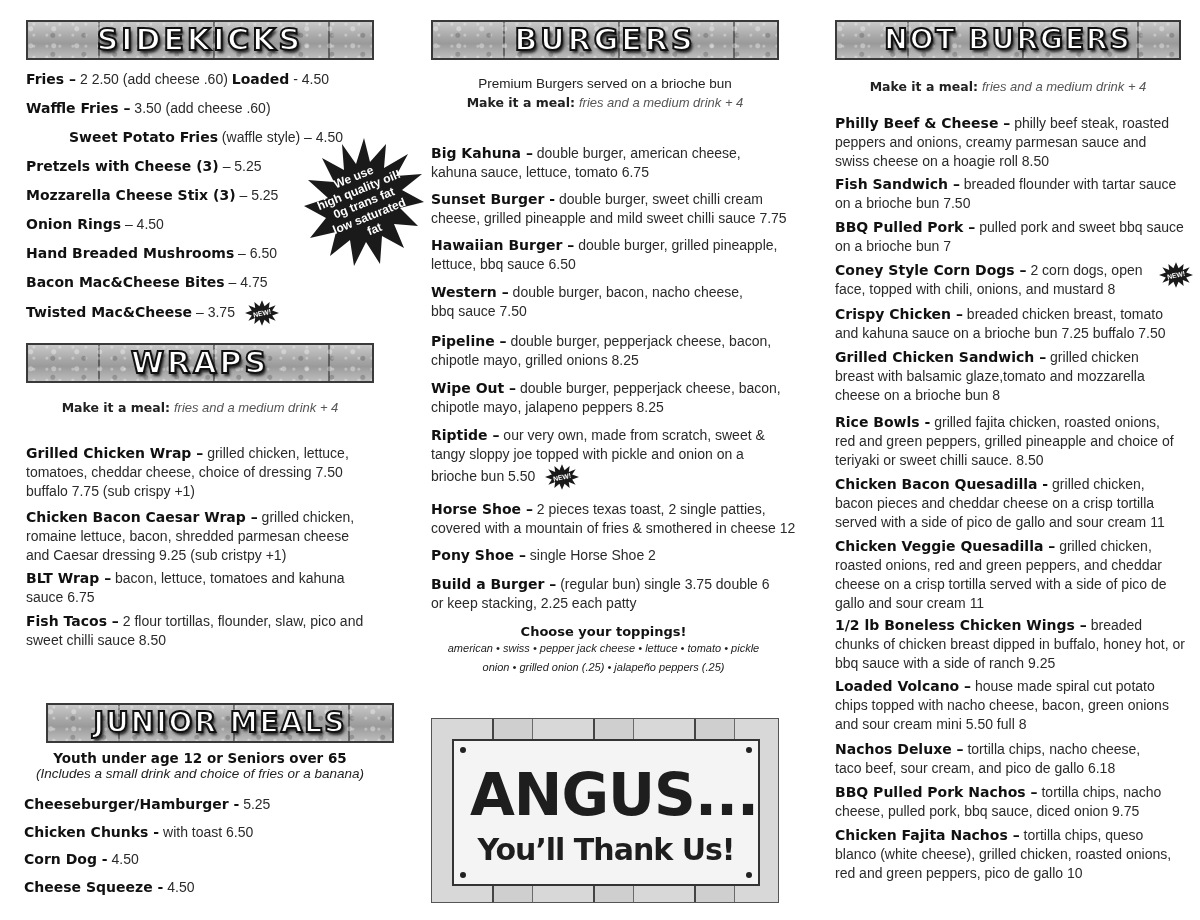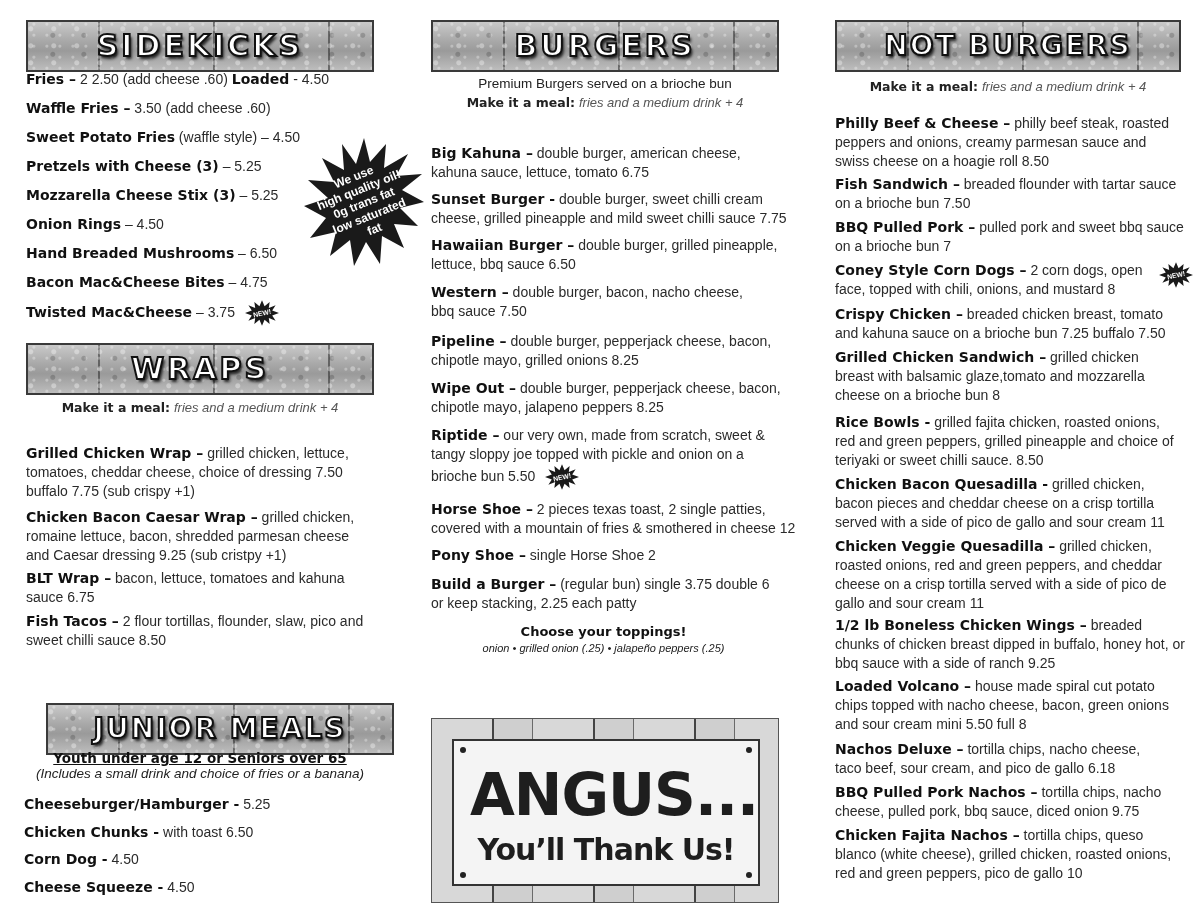--- a/index.html
+++ b/index.html
@@ -6,21 +6,21 @@
   html, body { width: 1200px; height: 920px; background: #ffffff; overflow: hidden; }
   body { position: relative; font-family: "DejaVu Sans", sans-serif; color: #1e1e1e; }
 
   .col { position: absolute; top: 0; }
   .col-left { left: 26px; width: 360px; }
   .col-mid { left: 431px; width: 375px; }
   .col-right { left: 835px; width: 345px; }
 
   .banner {
     position: absolute;
-    height: 52px;
+    height: 40px;
     border: 2px solid #3a3a3a;
     background:
       repeating-linear-gradient(90deg, transparent 0 70px, rgba(40,40,40,0.55) 70px 72px, transparent 72px 115px),
       linear-gradient(180deg, #c9c9c9 0%, #a8a8a8 40%, #9a9a9a 60%, #bdbdbd 100%);
     display: flex; align-items: center; justify-content: center;
     overflow: hidden;
   }
   .banner::before {
     content: ""; position: absolute; inset: 0;
     background:
@@ -102,21 +102,21 @@
   <div class="banner" style="left:0; top:20px; width:348px;">
     <span class="banner-text">SIDEKICKS</span>
   </div>
 
   <div class="item" style="top:70px; width:360px;">
     <span class="name">Fries –</span><span class="desc"> 2   2.50 (add cheese .60) </span><span class="name">Loaded</span><span class="desc"> - 4.50</span>
   </div>
   <div class="item" style="top:99px;">
     <span class="name">Waffle Fries –</span><span class="desc"> 3.50 (add cheese .60)</span>
   </div>
-  <div class="item" style="top:128px;">
+  <div class="item" style="top:128px;margin-left:43px;">
     <span class="name">Sweet Potato Fries</span><span class="desc"> (waffle style) – 4.50</span>
   </div>
   <div class="item" style="top:157px;">
     <span class="name">Pretzels with Cheese (3)</span><span class="desc"> – 5.25</span>
   </div>
   <div class="item" style="top:186px;">
     <span class="name">Mozzarella Cheese Stix (3)</span><span class="desc"> – 5.25</span>
   </div>
   <div class="item" style="top:215px;">
     <span class="name">Onion Rings</span><span class="desc"> – 4.50</span>
@@ -167,21 +167,21 @@
     <span class="name">BLT Wrap –</span><span class="desc"> bacon, lettuce, tomatoes and kahuna sauce 6.75</span>
   </div>
   <div class="item" style="top:612px; width:345px;">
     <span class="name">Fish Tacos –</span><span class="desc"> 2 flour tortillas, flounder, slaw, pico and sweet chilli sauce  8.50</span>
   </div>
 
   <div class="banner" style="left:0; top:703px; width:348px;margin-left:20px;">
     <span class="banner-text" style="font-size:28px; letter-spacing:2px;">JUNIOR MEALS</span>
   </div>
   <div style="position:absolute; left:0; top:750px; width:348px; text-align:center;">
-    <div style="font-family:'DejaVu Sans',sans-serif; font-weight:bold; font-size:13.5px; color:#111;text-decoration:underline;">Youth under age 12 or Seniors over 65</div>
+    <div style="font-family:'DejaVu Sans',sans-serif; font-weight:bold; font-size:13.5px; color:#111;">Youth under age 12 or Seniors over 65</div>
     <div style="font-family:'Liberation Sans',sans-serif; font-style:italic; font-size:13.5px; color:#222;">(Includes a small drink and choice of fries or a banana)</div>
   </div>
 
   <div class="item" style="left:-2px; top:795px;">
     <span class="name">Cheeseburger/Hamburger -</span><span class="desc"> 5.25</span>
   </div>
   <div class="item" style="left:-2px; top:823px;">
     <span class="name">Chicken Chunks -</span><span class="desc"> with toast 6.50</span>
   </div>
   <div class="item" style="left:-2px; top:850px;">
@@ -234,20 +234,21 @@
   </div>
   <div class="item" style="top:546px; width:345px;">
     <span class="name">Pony Shoe –</span><span class="desc"> single Horse Shoe 2</span>
   </div>
   <div class="item" style="top:575px; width:345px;">
     <span class="name">Build a Burger –</span><span class="desc"> (regular bun) single 3.75 double 6 or keep stacking, 2.25 each patty</span>
   </div>
 
   <div class="toppings" style="top:624px;">
     <div class="title">Choose your toppings!</div>
+    <div class="list">american • swiss • pepper jack cheese • lettuce • tomato • pickle</div>
     <div class="list">onion • grilled onion (.25) • jalapeño peppers (.25)</div>
   </div>
 
   <div class="angus">
     <div class="angus-board">
       <span class="rivet" style="left:6px; top:6px;"></span>
       <span class="rivet" style="right:6px; top:6px;"></span>
       <span class="rivet" style="left:6px; bottom:6px;"></span>
       <span class="rivet" style="right:6px; bottom:6px;"></span>
       <div class="angus-line1">ANGUS...</div>

